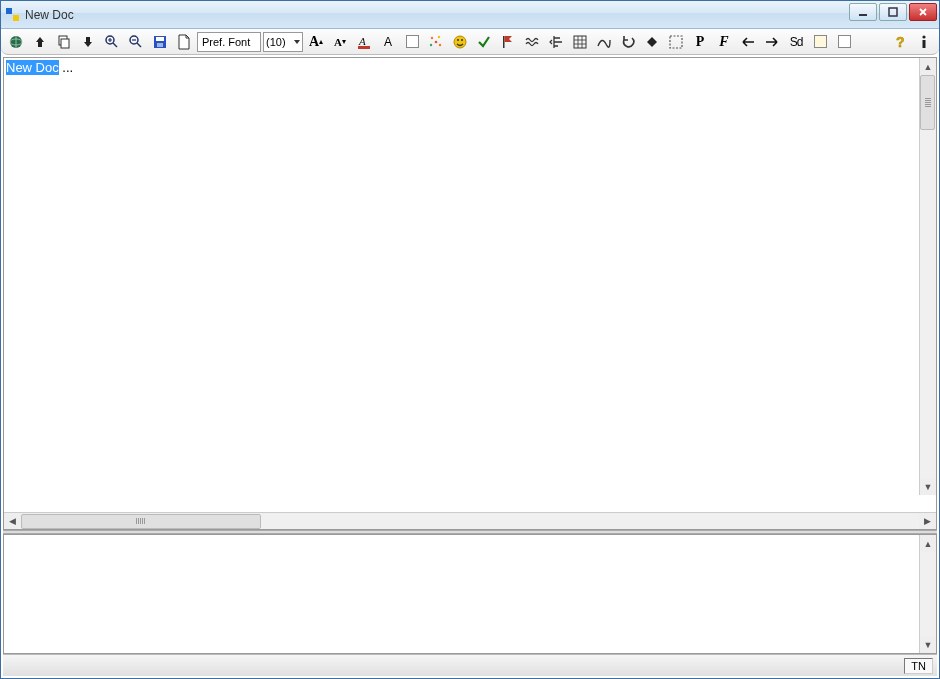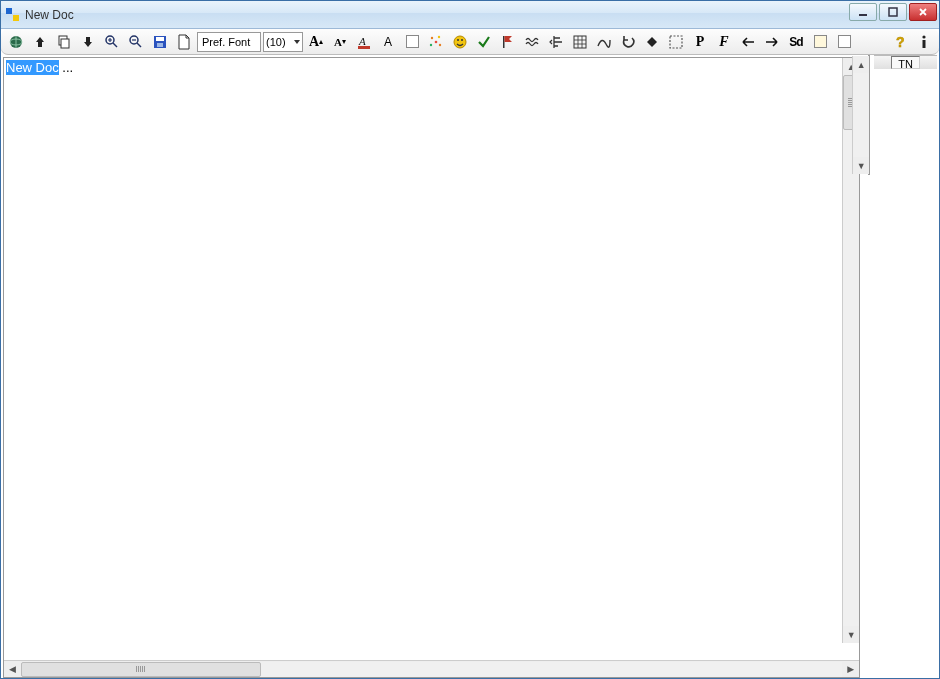--- a/index.html
+++ b/index.html
@@ -62,21 +62,21 @@
     width: 0;height: 0;border-left:3px solid transparent;border-right:3px solid transparent;border-top:4px solid #333;
   }
   .checkbox-icon {
     width: 13px; height: 13px; border: 1px solid #888; background: #fff;
   }
   .toolbar-flex { flex: 1; }
 
   
   .client {
     position: absolute; left: 1px; right: 1px; top: 55px; bottom: 1px;
-    display: flex; flex-direction: row;
+    display: flex; flex-direction: column;
   }
   .main-pane {
     flex: 1; position: relative; display: flex; flex-direction: column;
     border: 1px solid #999; margin: 2px; margin-bottom: 0;
   }
   .doc-area {
     flex: 1; overflow: hidden; background: #fff; position: relative;
   }
   .doc-content { padding: 2px; font-size: 13px; }
   .selected-text { background: #3399ff; color: #fff; }
@@ -107,23 +107,23 @@
   .bottom-pane {
     height: 120px; position: relative; display:flex; flex-direction: column;
     border: 1px solid #999; margin: 0 2px 0 2px;
   }
   .bottom-content { flex:1; background:#fff; position: relative; }
   .bottom-vscroll { position:absolute; right:0;top:0;bottom:0;width:17px;background:#eee;border-left:1px solid #ccc;display:flex;flex-direction:column;}
   .bottom-vscroll .arrow-btn{height:17px;display:flex;align-items:center;justify-content:center;font-size:9px;color:#555;}
   .bottom-vscroll .track{flex:1;background:#f0f0f0;}
 
   .statusbar {
-    height: 14px; background: linear-gradient(to bottom, #f5f5f5, #e0e0e0);
-    border-top: 1px solid #bbb; display: flex; justify-content: flex-end;
-    padding: 0 17px; margin: 0 2px 2px 2px;
+    height: 22px; background: linear-gradient(to bottom, #f5f5f5, #e0e0e0);
+    border-top: 1px solid #bbb; display: flex; align-items: center; justify-content: flex-end;
+    padding: 0 4px; margin: 0 2px 2px 2px;
   }
   .status-cell {
     border: 1px inset #ccc; padding: 1px 6px; font-size: 11px; background: #f9f9f9;
   }
 
   
   svg { display: block; }
 </style>
 </head>
 <body>
@@ -330,21 +330,21 @@
     <svg width="16" height="12" viewBox="0 0 16 12">
         <path d="M14 6 H3 M3 6 L7 2 M3 6 L7 10" stroke="#111" stroke-width="1.6" fill="none"></path>
       </svg>
   </div>
   <div class="tool-btn">
     <svg width="16" height="12" viewBox="0 0 16 12">
         <path d="M2 6 H13 M13 6 L9 2 M13 6 L9 10" stroke="#111" stroke-width="1.6" fill="none"></path>
       </svg>
   </div>
 
-  <div class="tool-btn" style="font-family:sans-serif;font-weight:bold;font-size:12px;letter-spacing:-1px;">Sd</div>
+  <div class="tool-btn" style="font-family:sans-serif;font-weight:normal;font-size:12px;letter-spacing:-1px;">Sd</div>
 
   <div class="tool-btn">
       <div class="checkbox-icon" style="background:#fff8dc;"></div>
     </div>
   <div class="tool-btn">
       <div class="checkbox-icon"></div>
     </div>
 
   <div class="toolbar-flex"></div>
 

